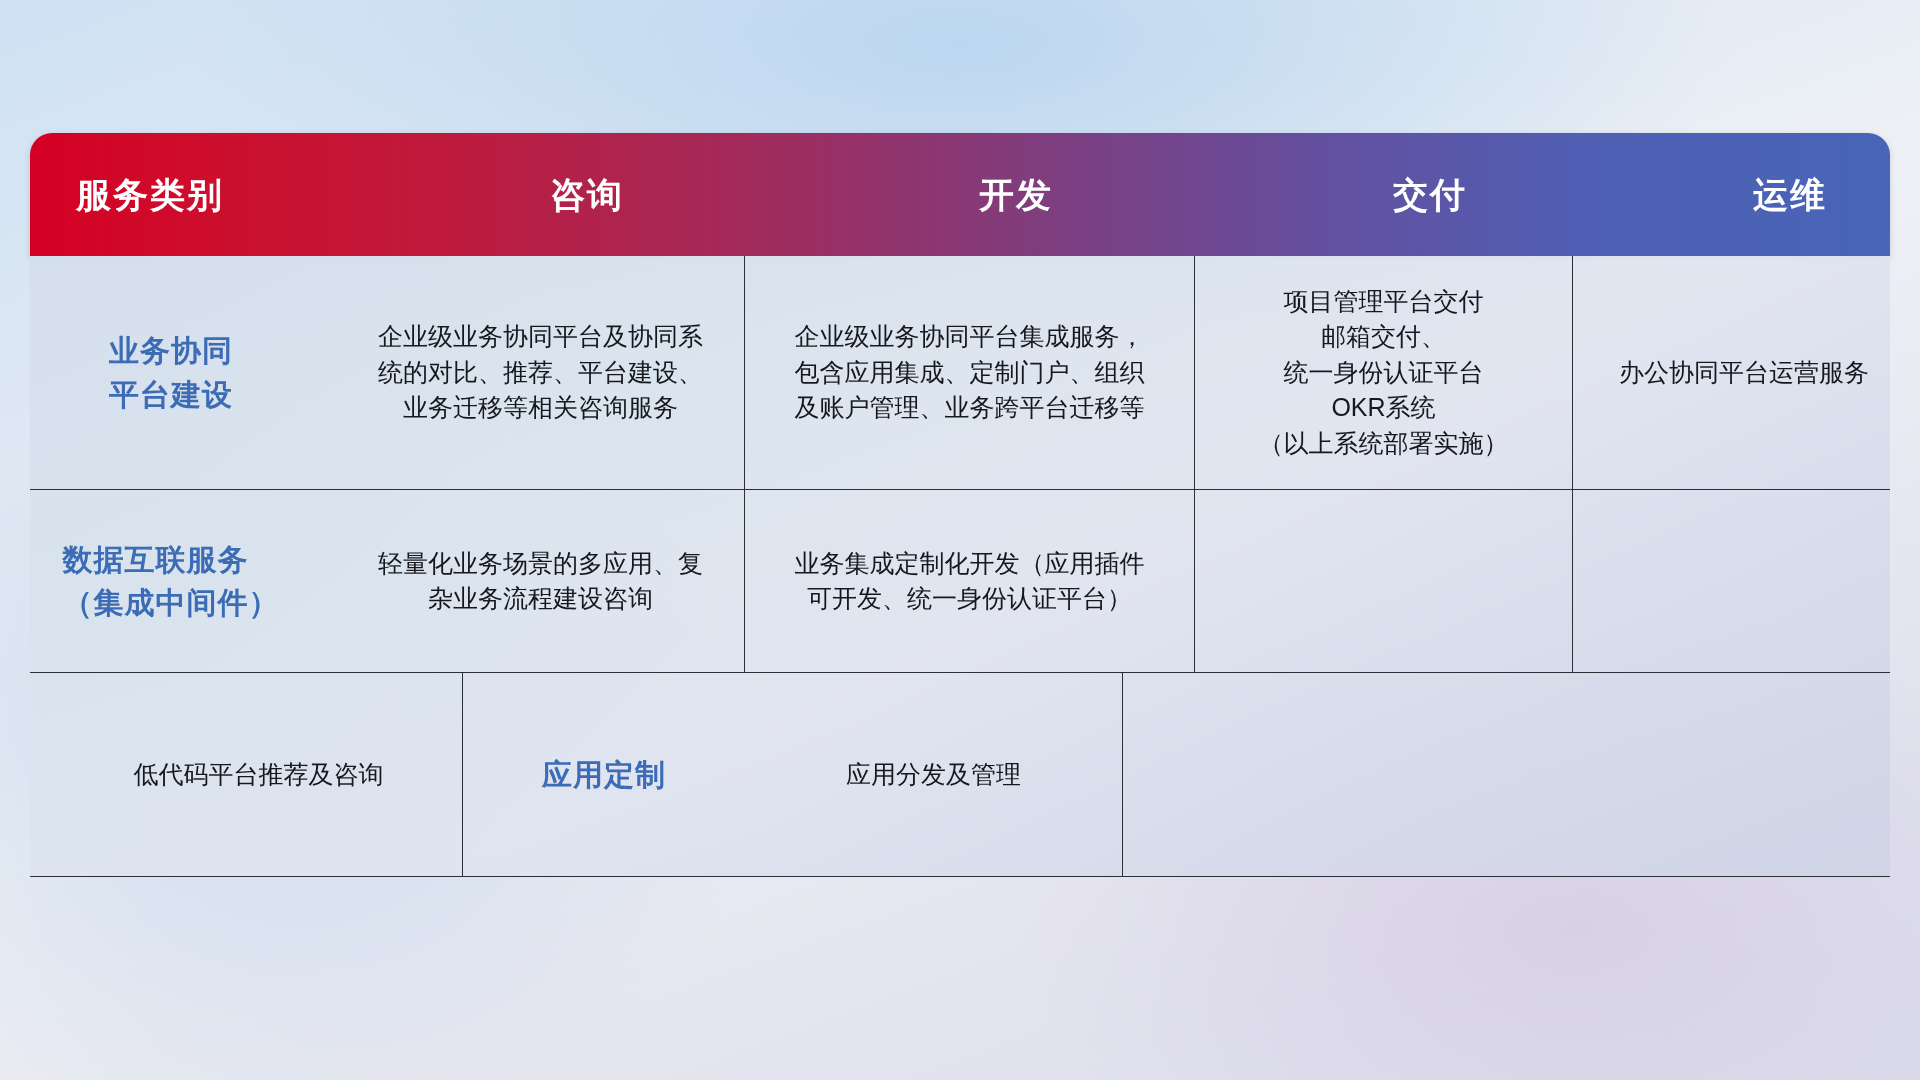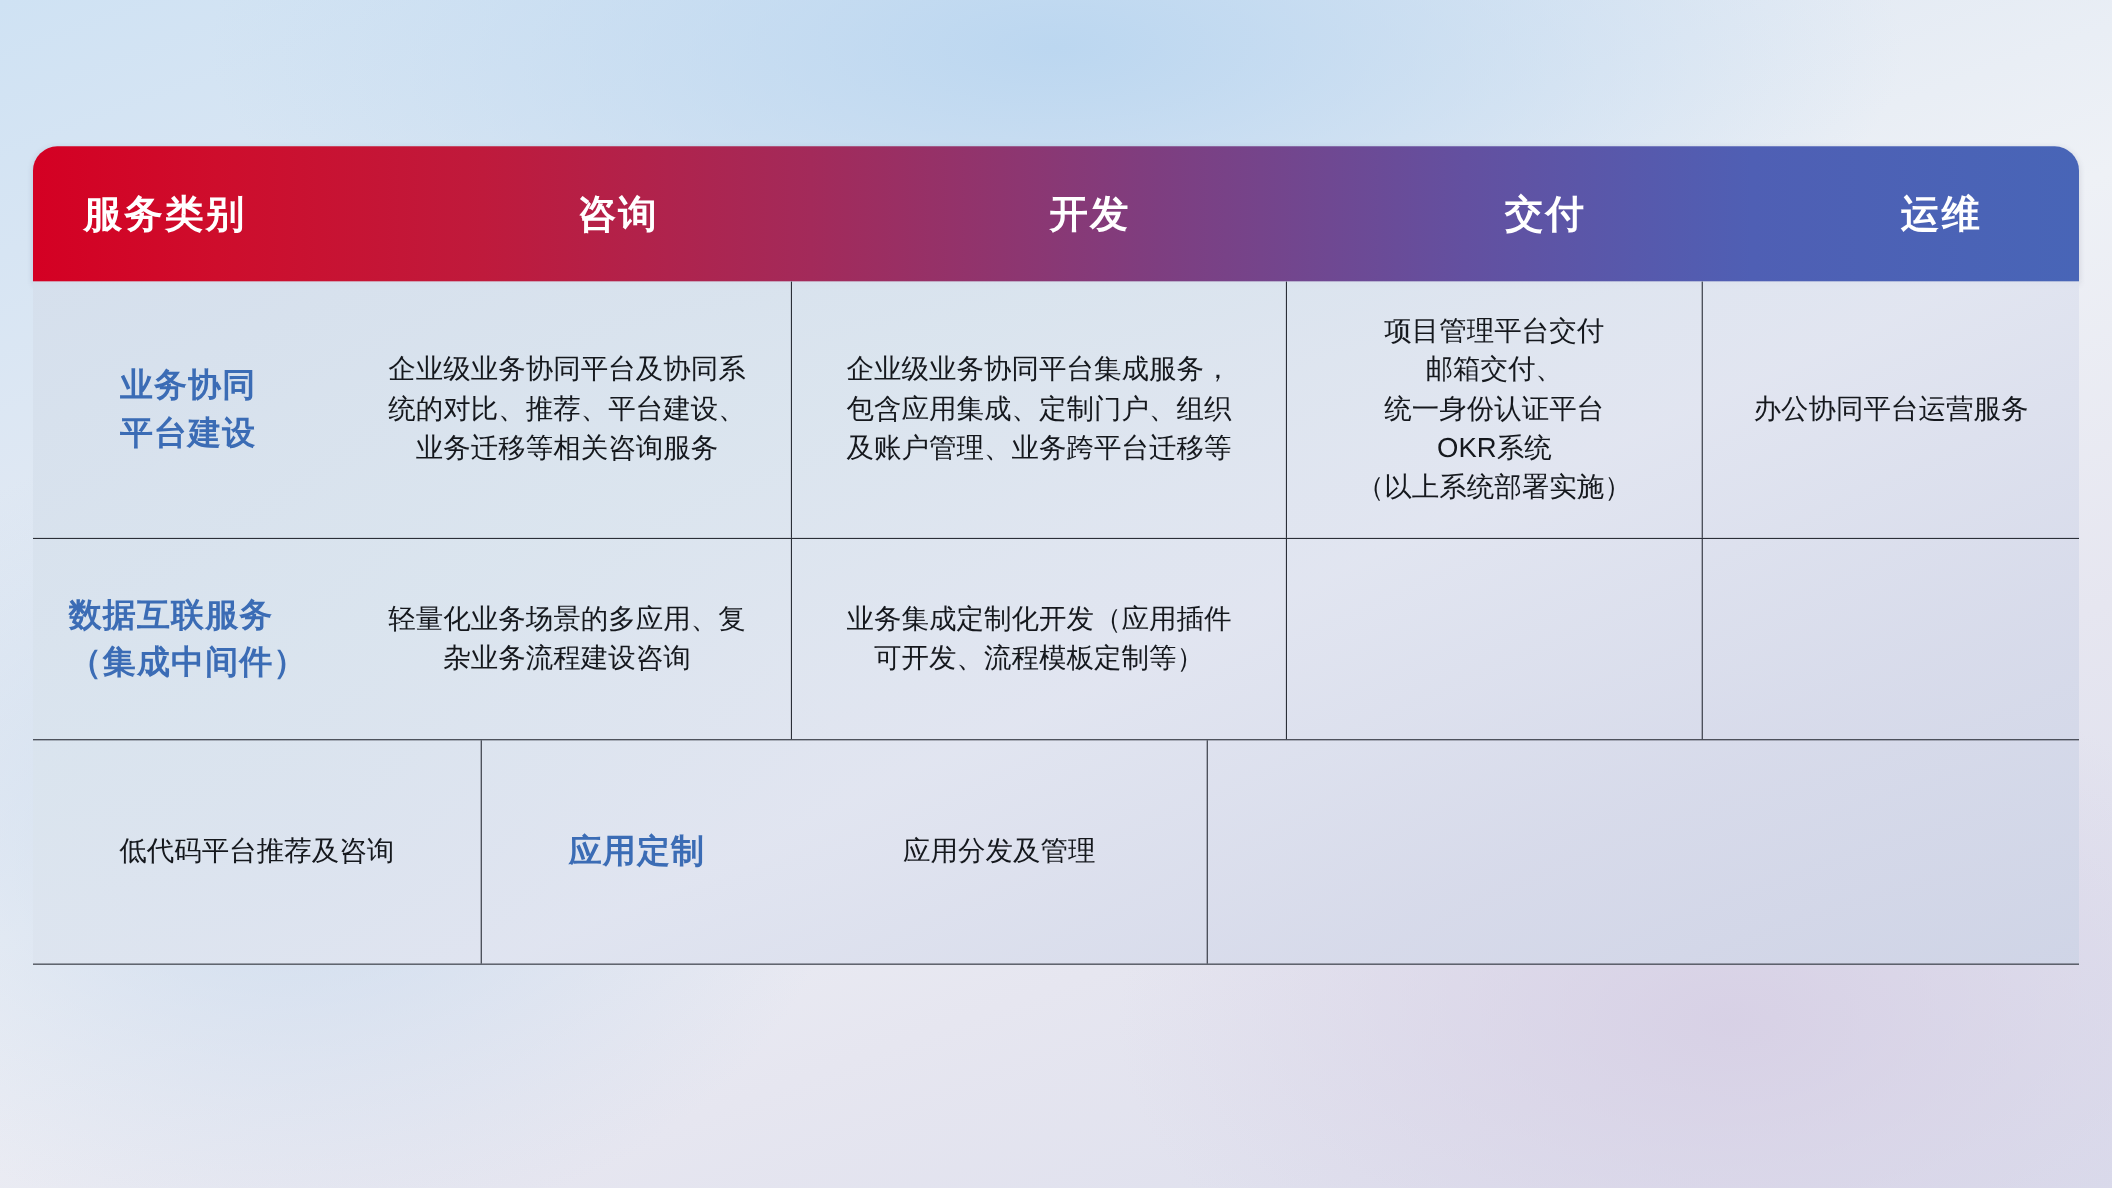--- a/index.html
+++ b/index.html
@@ -58,21 +58,21 @@
     font-size: 35px;
     font-weight: bold;
     letter-spacing: 2px;
     line-height: 1;
     user-select: none;
   }
   .th.first { justify-content: flex-start; padding-left: 46px; }
 
   
   .c1 { width: 282px; flex: 0 0 282px; }
-  .c2 { width: 408px; flex: 0 0 408px; }
+  .c2 { width: 408px; flex: 0 0 408px; margin-left: 25px; }
   .c3 { width: 450px; flex: 0 0 450px; text-align: right; }
   .c4 { width: 378px; flex: 0 0 378px; }
   .c5 { width: 342px; flex: 0 0 342px; }
 
   
   .tbody {
     width: 1860px;
     background: linear-gradient(155deg,
         rgba(213,223,236,0.92) 0%,
         rgba(218,228,238,0.92) 30%,
@@ -153,21 +153,21 @@
       </div>
 
       <div class="tr r2">
         <div class="td c1">
           <span class="rowlabel">数据互联服务
 （集成中间件）</span>
         </div>
         <div class="td c2">轻量化业务场景的多应用、复
 杂业务流程建设咨询</div>
         <div class="td c3">业务集成定制化开发（应用插件
-可开发、流程模板定制等）</div>
+可开发、统一身份认证平台）</div>
         <div class="td c4"></div>
         <div class="td c5"></div>
       </div>
 
       <div class="tr r3 last">
         <div class="td c2">低代码平台推荐及咨询</div>
         <div class="td c1">
           <span class="rowlabel">应用定制</span>
         </div>
         <div class="td c4">应用分发及管理</div>

